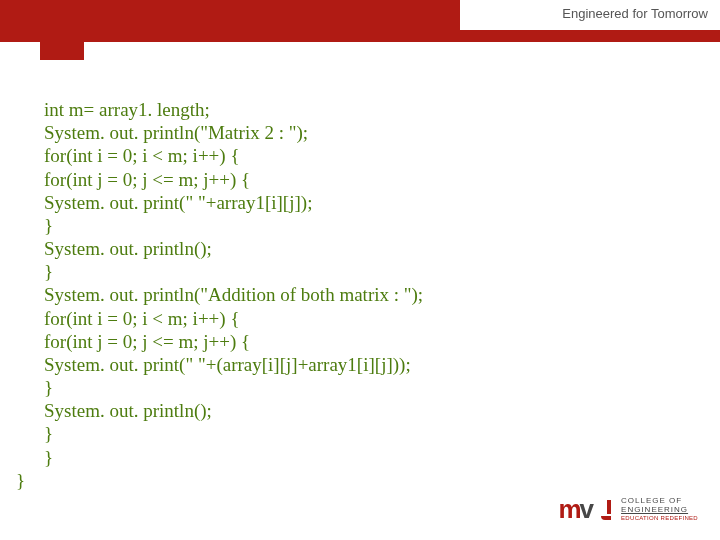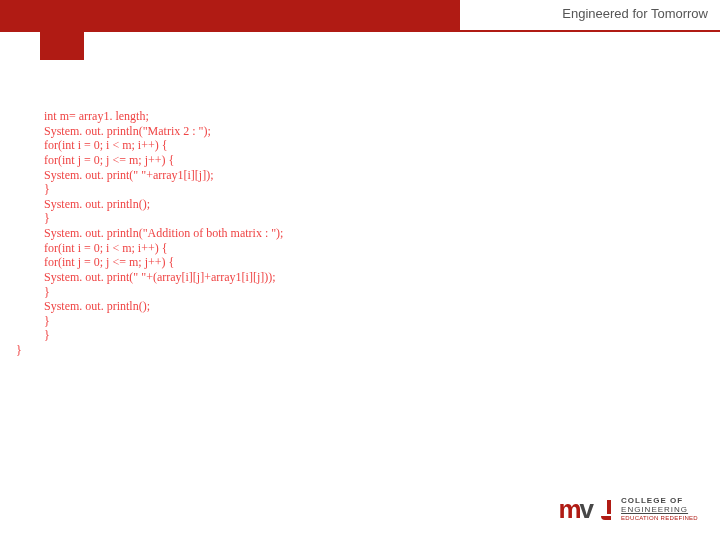--- a/index.html
+++ b/index.html
@@ -1,19 +1,19 @@
 <!DOCTYPE html>
 <html><head>
 <meta charset="utf-8">
 <style>
   * { margin: 0; padding: 0; box-sizing: border-box; }
   html, body { width: 720px; height: 540px; font-family: "Times New Roman", serif; background: #fff; overflow: hidden; }
   .header {
     width: 100%;
-    height: 32px;
+    height: 42px;
     position: relative;
     background: #b01b14;
   }
   .header-tab {
     position: absolute;
     left: 40px;
     top: 0;
     width: 44px;
     height: 60px;
     background: #b01b14;
@@ -28,24 +28,24 @@
   }
   .header-tagline {
     position: absolute;
     right: 12px;
     top: 6px;
     font-size: 13px;
     color: #555;
     font-family: Arial, sans-serif;
   }
   .content {
-    padding: 77px 20px 0 44px;
-    font-size: 12px;
+    padding: 56px 20px 0 44px;
+    font-size: 19px;
     line-height: 1.22;
-    color: #ef4444;
+    color: #4d7c0f;
   }
   .content div { white-space: pre; font-family: "Times New Roman", serif; }
   .content .outdent { margin-left: -28px; }
   .footer {
     position: absolute;
     bottom: 18px;
     right: 22px;
     display: flex;
     align-items: center;
     gap: 8px;
@@ -58,21 +58,21 @@
   .logo-m { font-family: Arial, sans-serif; font-weight: bold; font-size: 26px; color: #b01b14; line-height: 1; }
   .logo-v { font-family: Arial, sans-serif; font-weight: bold; font-size: 26px; color: #474747; line-height: 1; margin-left:-3px;}
   .logo-j { display:inline-block; width:18px; height:24px; position:relative; }
   .logo-j::before{
     content:""; position:absolute; right:2px; top:2px; width:4px; height:14px; background:#b01b14;
   }
   .logo-j::after{
     content:""; position:absolute; right:2px; bottom:2px; width:10px; height:4px; background:#b01b14; border-bottom-left-radius:4px;
   }
   .logo-text { font-family: Arial, sans-serif; font-size: 8px; line-height: 1.1; color: #474747; letter-spacing: 0.5px; }
-  .logo-text .line1 { font-weight: bold; letter-spacing: 1px; }
+  .logo-text .line1 { font-weight: normal; letter-spacing: 1px; }
   .logo-text .line2 { letter-spacing: 1px; text-decoration: underline; }
   .logo-text .line3 { color: #b01b14; font-size: 6px; letter-spacing: 0.3px; }
 </style>
 </head>
 <body>
 
 <div class="header">
   <div class="header-accent"></div>
   <div class="header-tab"></div>
   <div class="header-tagline">Engineered for Tomorrow</div>

